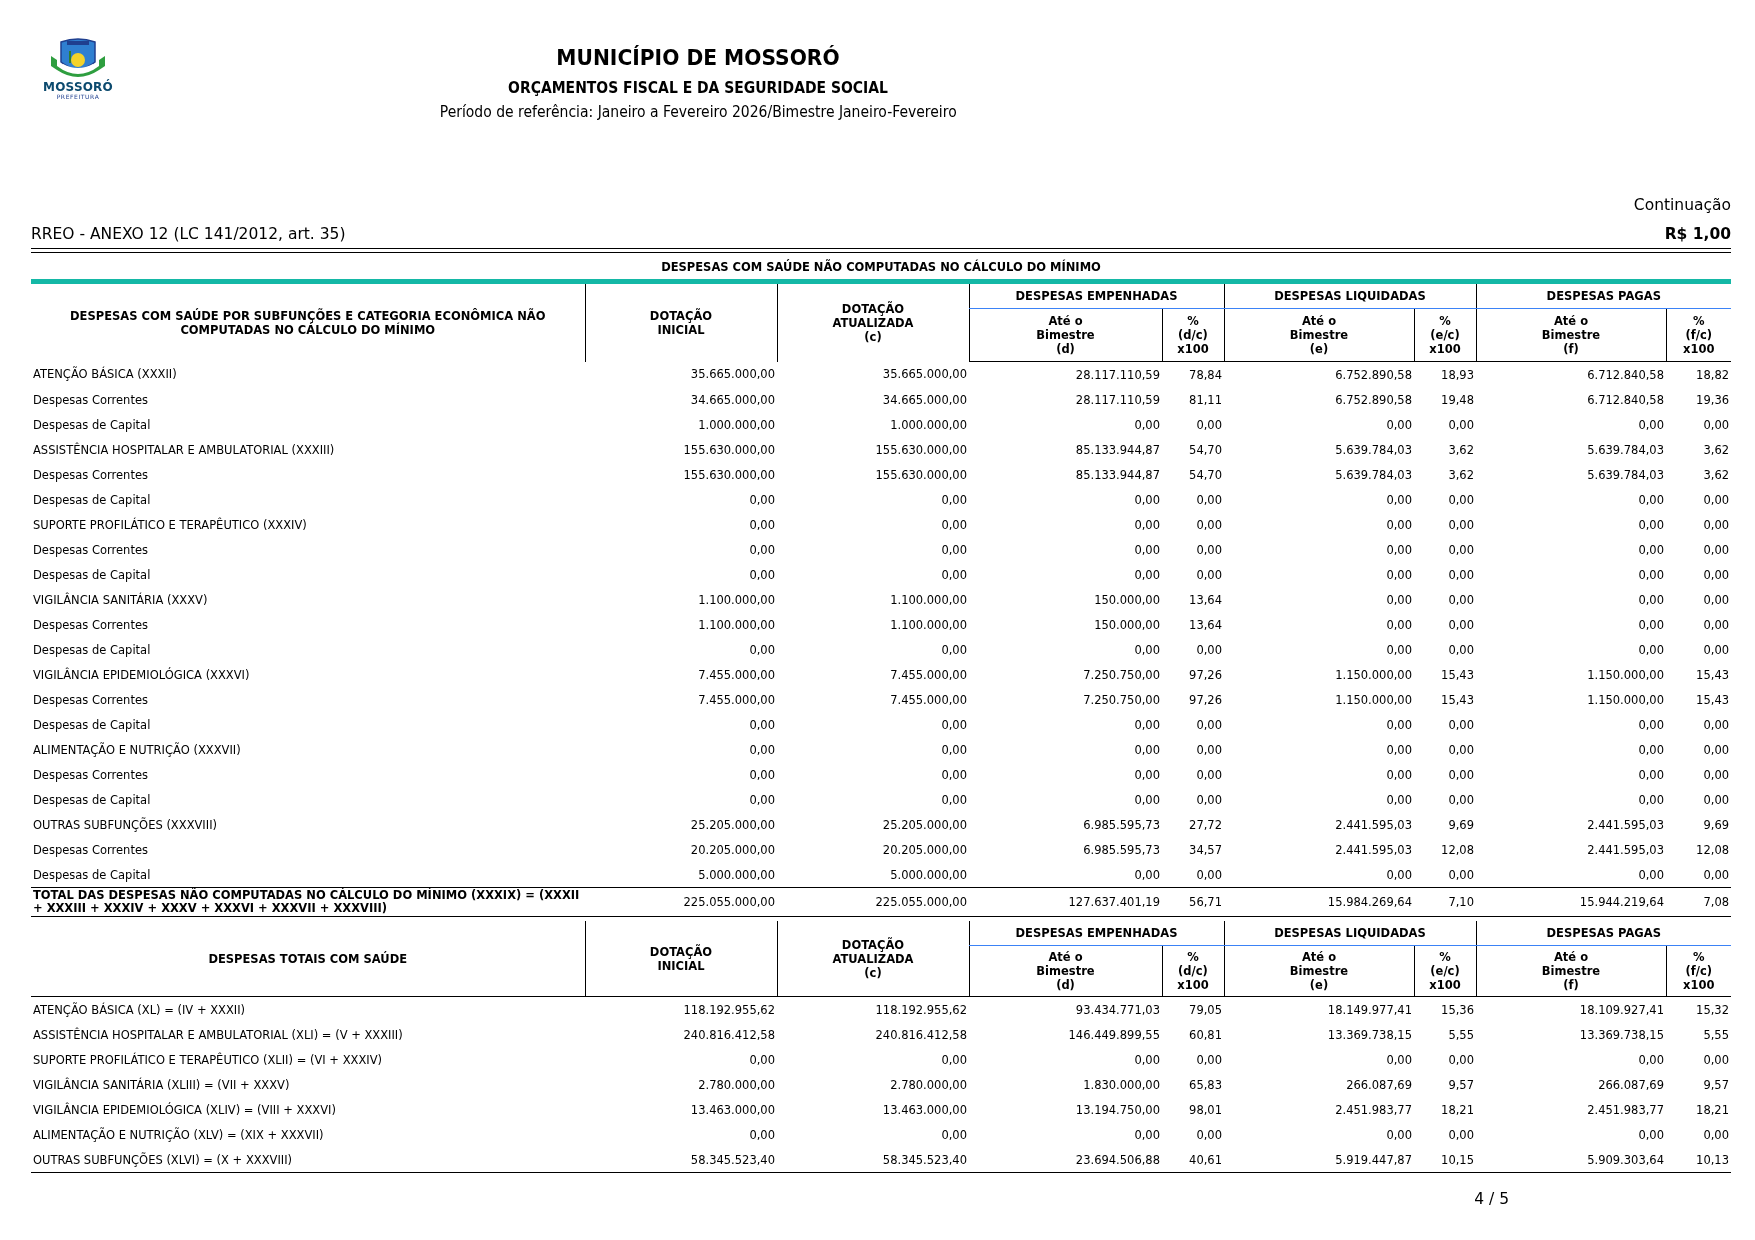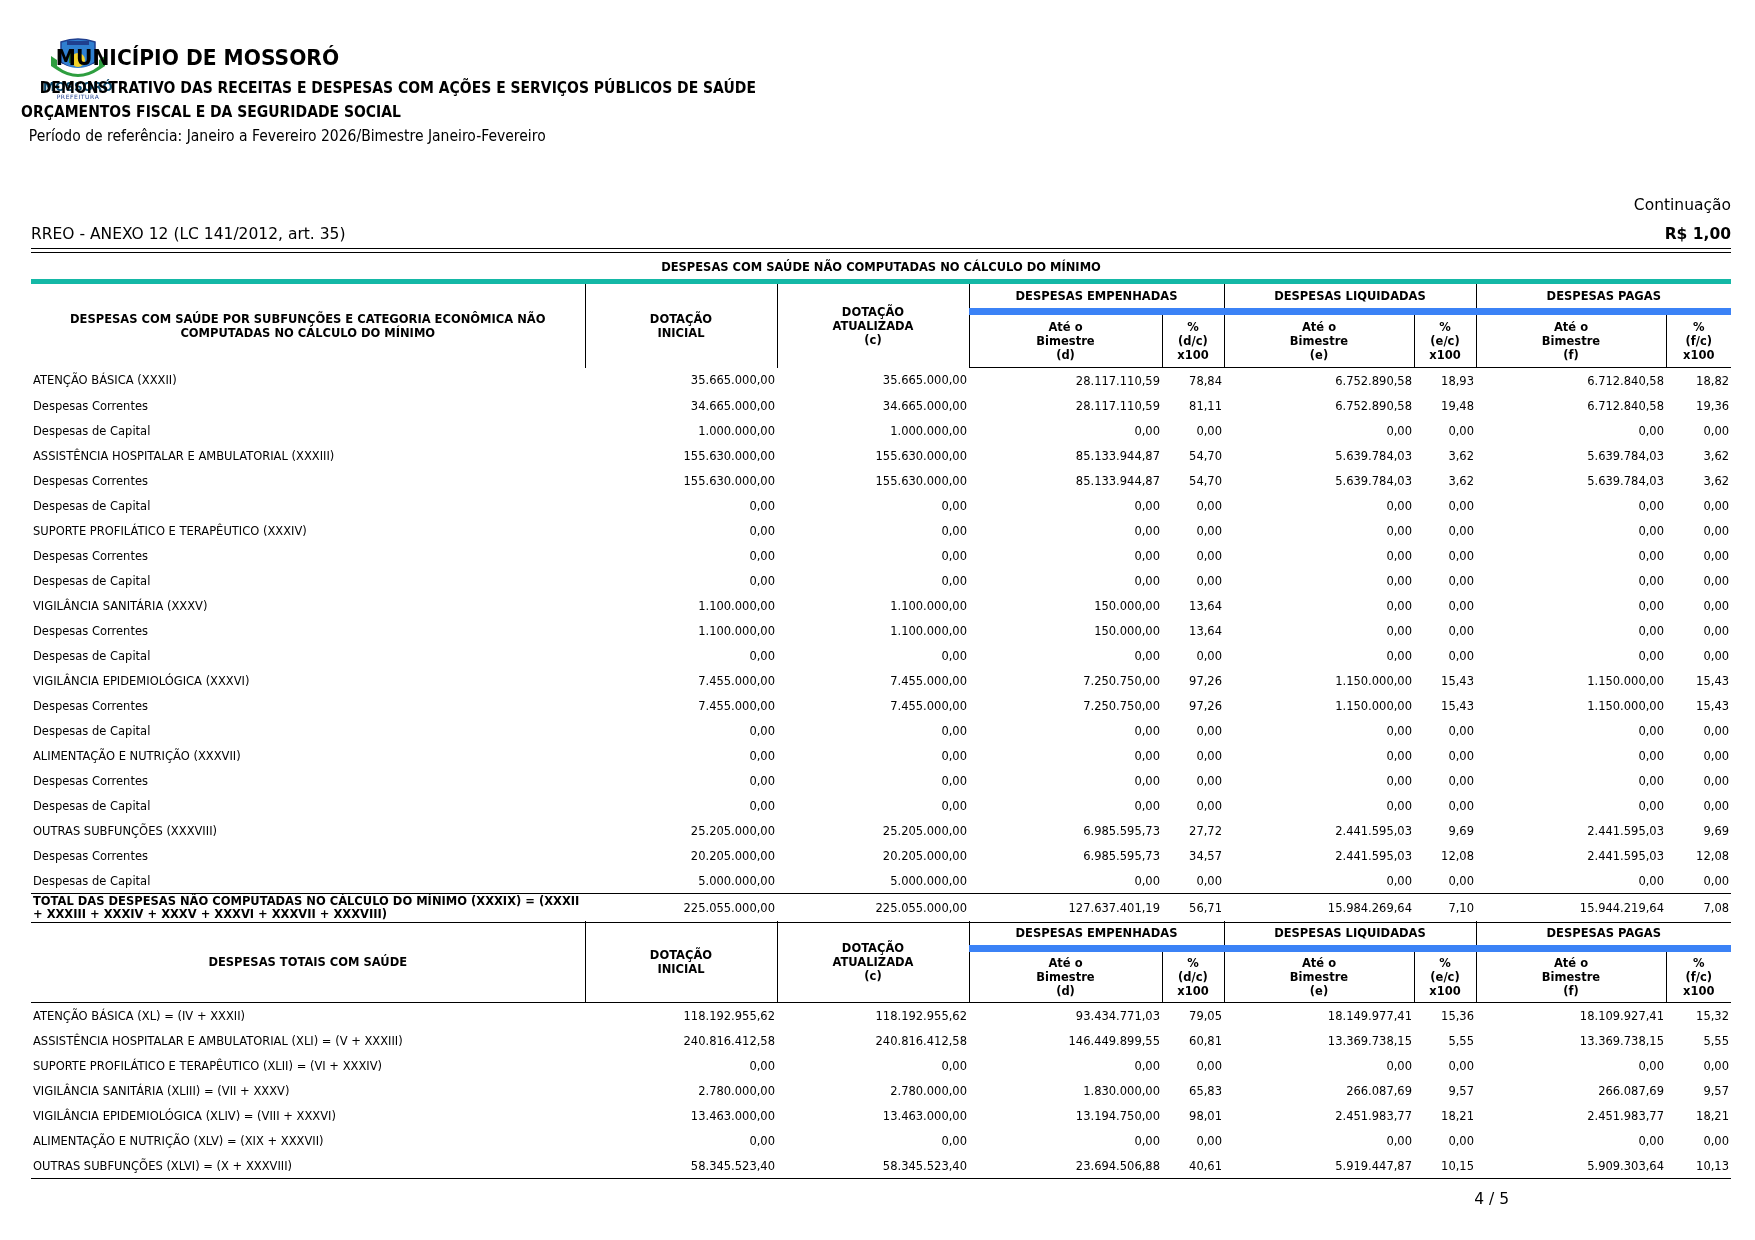--- a/index.html
+++ b/index.html
@@ -5,39 +5,39 @@
   html, body { margin: 0; padding: 0; background: #ffffff; }
   body {
     width: 1755px; height: 1240px; position: relative; overflow: hidden;
     font-family: "DejaVu Sans", sans-serif; color: #000;
   }
   .logo { position: absolute; left: 40px; top: 36px; width: 76px; height: 66px; text-align: center; }
   .logo svg { display: block; margin: 0 auto; }
   .logo .brand { font-family: "DejaVu Sans", sans-serif; font-weight: bold; color: #0c4a6e; font-size: 12px; line-height: 12px; margin-top: 1px; letter-spacing: 0.2px; }
   .logo .sub { font-size: 6px; color: #1f3f8f; line-height: 7px; letter-spacing: 0.6px; }
 
-  .header { position: absolute; left: 0; top: 40px; width: 1396px; }
+  .header { position: absolute; left: 0; top: 40px; width: 1396px; text-align: center; }
   .h-title { font-size: 22px; font-weight: bold; margin: 0; height: 36px; line-height: 36px; transform: scaleX(0.92); }
   .h-line { font-size: 15.5px; height: 24px; line-height: 24px; }
   .h-line.b { font-weight: bold; }
   .h-line span { display: inline-block; transform: scaleX(0.9); }
 
   .continuacao { position: absolute; right: 24px; top: 196px; font-size: 15.5px; }
   .anexo { position: absolute; left: 31px; top: 225px; font-size: 15.5px; }
   .unit { position: absolute; right: 24px; top: 225px; font-size: 15.5px; font-weight: bold; }
   .dbl { position: absolute; left: 31px; right: 24px; top: 248px; height: 3px; border-top: 1px solid #000; border-bottom: 1px solid #000; }
 
   table.t { position: absolute; left: 31px; width: 1700px; border-collapse: collapse; table-layout: fixed; font-size: 11.5px; }
   table.t td, table.t th { padding: 0 2px; white-space: nowrap; }
   .t1 { top: 255px; }
   .t2 { top: 921px; }
   .sec-title th { font-weight: bold; text-align: center; height: 24px; border-bottom: 5px solid #14b8a6; font-size: 11.5px; }
   .hdr th { font-weight: bold; text-align: center; font-size: 11.5px; line-height: 14px; vertical-align: middle; }
   .hdr th.bl { border-left: 1px solid #000; }
-  .hdr th.bb { border-bottom: 7px solid #3b82f6; }
+  .hdr th.bb { border-bottom: 1px solid #3b82f6; }
   .hdr-bottom th { border-bottom: 1px solid #000; }
   td.num { text-align: right; }
   td.lbl { text-align: left; }
   td.sub { padding-left: 20px; }
   tr.row td { height: 25px; }
   tr.total td { font-weight: bold; border-top: 1px solid #000; border-bottom: 1px solid #000; vertical-align: middle; }
   tr.total td.num { font-weight: normal; }
   tr.last td { border-bottom: 1px solid #000; }
   .pgnum { position: absolute; right: 246px; top: 1190px; font-size: 15.5px; }
 </style>
@@ -54,21 +54,20 @@
     <path d="M16 28 Q31 36 46 28 L46 31 Q31 39 16 31 Z" fill="#ffffff"></path>
     <path d="M10 30 Q31 46 52 30 L52 34 Q31 48 10 34 Z" fill="#2e9e3f"></path>
     <rect x="22" y="15" width="2" height="12" fill="#2e7d2f"></rect>
   </svg>
   <div class="brand">MOSSORÓ</div>
   <div class="sub">PREFEITURA</div>
 </div>
 
 <div class="header">
   <div class="h-title">MUNICÍPIO DE MOSSORÓ</div>
-  <div class="h-line b"><span>DEMONSTRATIVO DAS RECEITAS E DESPESAS COM AÇÕES E SERVIÇOS PÚBLICOS DE SAÚDE</span></div>
   <div class="h-line b"><span>ORÇAMENTOS FISCAL E DA SEGURIDADE SOCIAL</span></div>
   <div class="h-line"><span>Período de referência: Janeiro a Fevereiro 2026/Bimestre Janeiro-Fevereiro</span></div>
 </div>
 
 <div class="continuacao">Continuação</div>
 <div class="anexo">RREO - ANEXO 12 (LC 141/2012, art. 35)</div>
 <div class="unit">R$ 1,00</div>
 <div class="dbl"></div>
 
 <table class="t t1">

